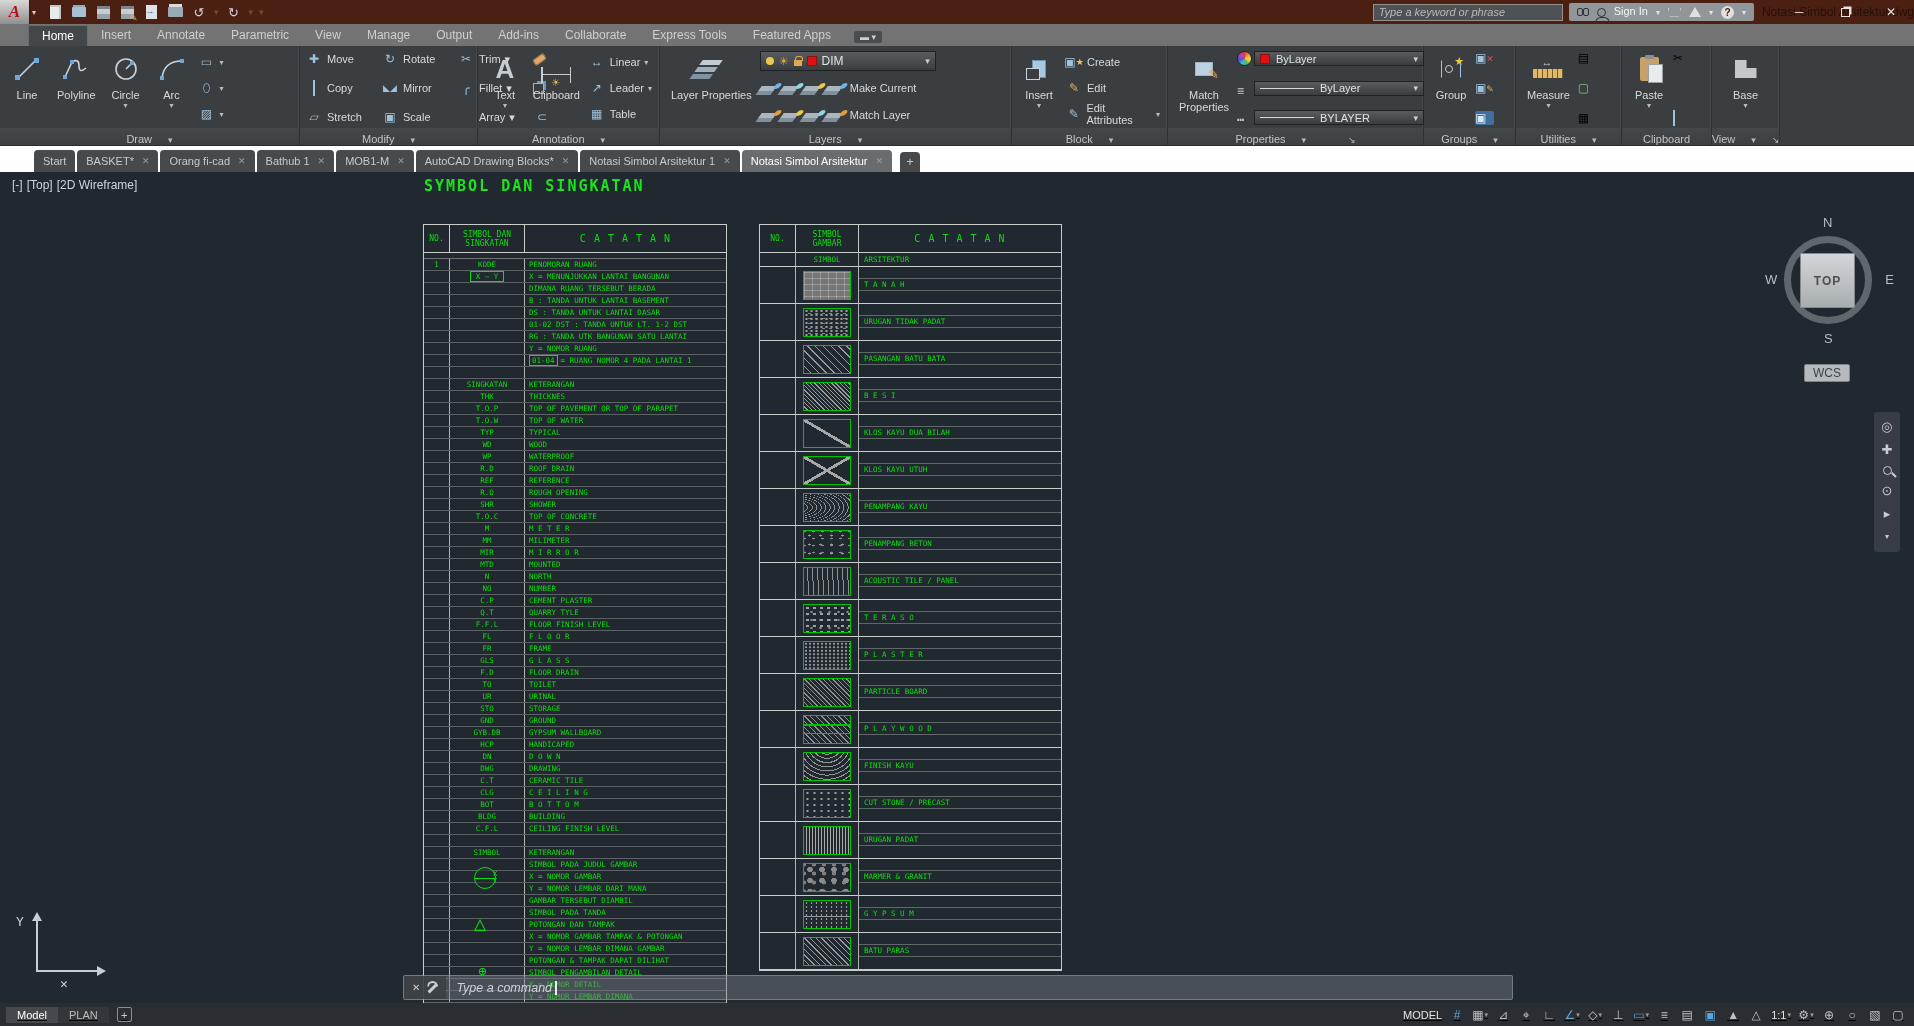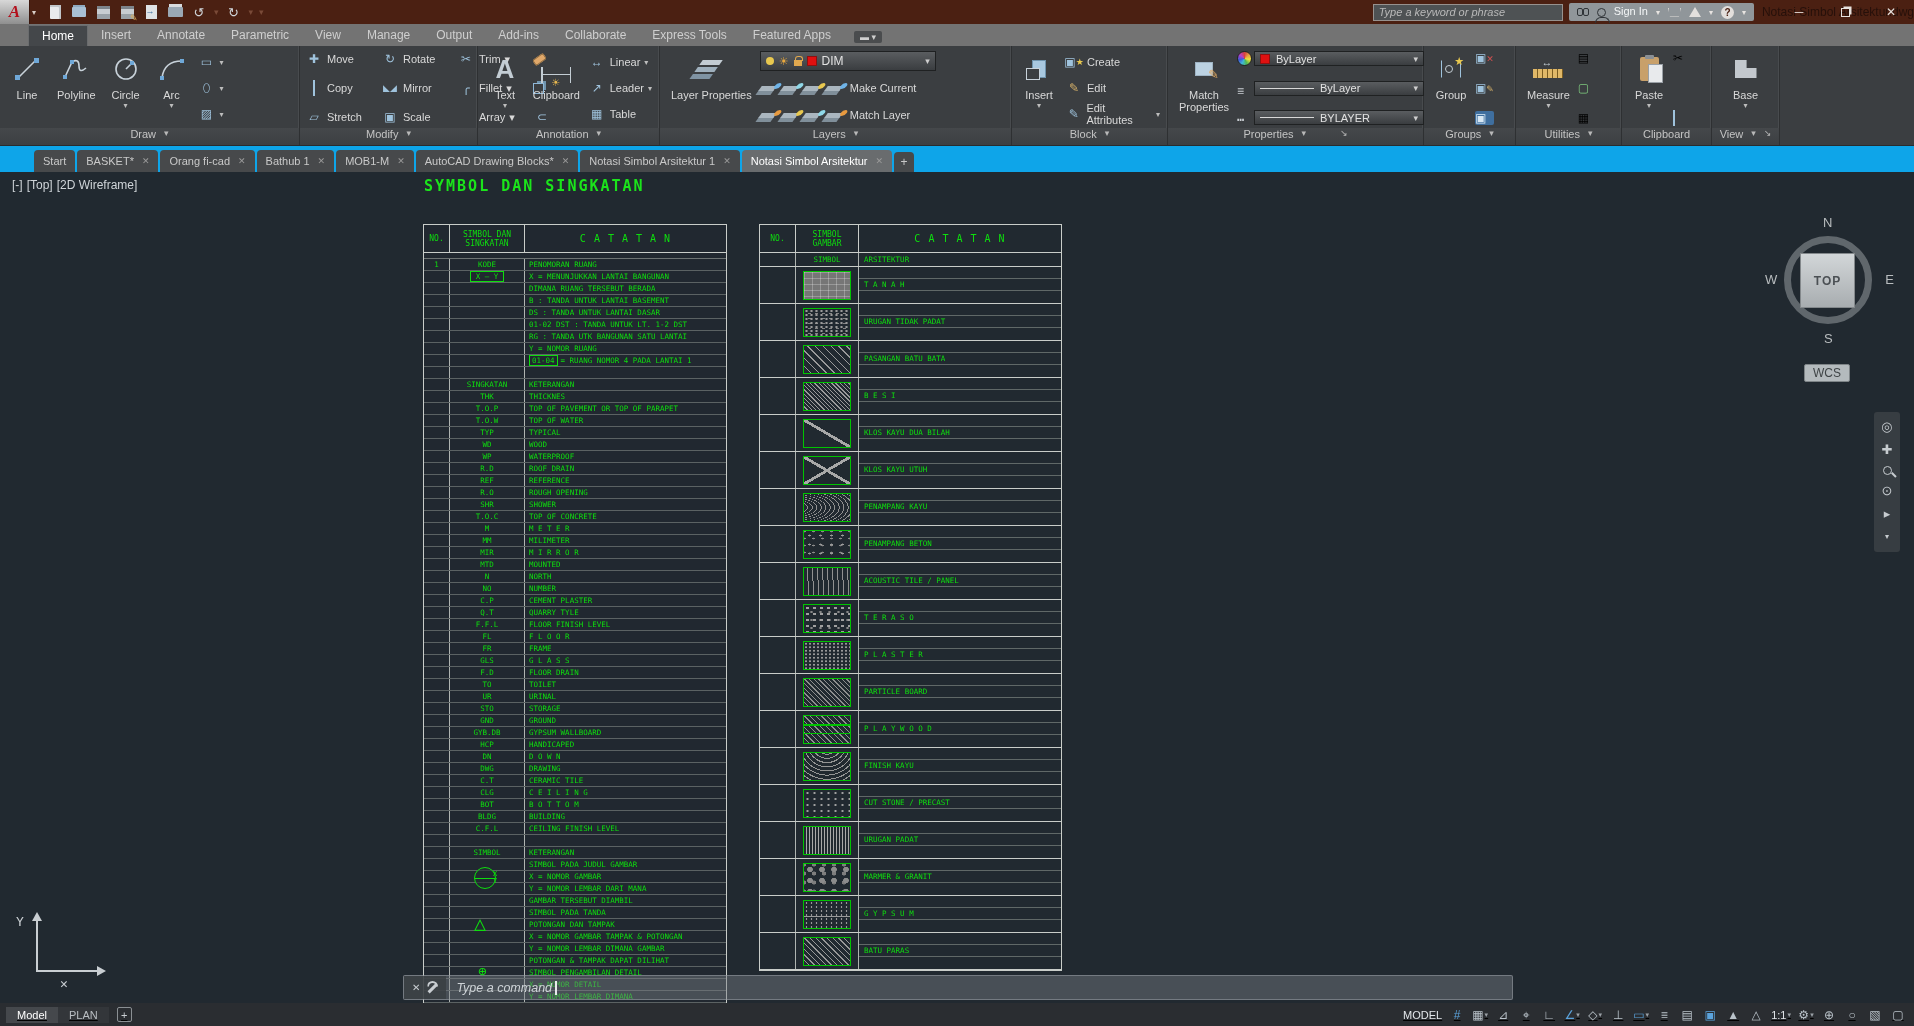--- a/index.html
+++ b/index.html
@@ -45,21 +45,21 @@
   
   .ribbontabs { height:22px; background:#737373; display:flex; align-items:flex-end; padding-left:28px; flex:none; }
   .rtab { padding:3px 13px; color:#cfcfcf; font-size:12px; cursor:default; }
   .rtab.active { background:#44474a; border:1px solid #6a6c6e; border-bottom:none; color:#fff; }
   .ribbon-collapse { margin:0 0 3px 10px; color:#cfcfcf; font-size:9px; background:#4a4c4e; border-radius:2px; padding:1px 6px; }
 
   
   .ribbon { height:100px; background:#3b3e41; display:flex; flex:none; border-bottom:1px solid #2a2c2e; }
   .panel { display:flex; flex-direction:column; border-right:1px solid #2e3032; box-shadow:inset -1px 0 0 #484b4e; }
   .panel-content { flex:1; display:flex; align-items:stretch; padding:3px 5px 1px 5px; gap:2px; }
-  .panel-label { height:17px; background:linear-gradient(#45484b,#3c3f42); color:#c4c4c4; font-size:11px; display:flex; align-items:flex-start; justify-content:center; gap:8px; }
+  .panel-label { height:17px; background:linear-gradient(#45484b,#3c3f42); color:#c4c4c4; font-size:11px; display:flex; align-items:flex-end; justify-content:center; gap:16px; }
   .panel-label .dl { color:#b9b9b9; font-size:9px; }
   .bigbtn { display:flex; flex-direction:column; align-items:center; justify-content:flex-start; padding:2px 6px; color:#d9d9d9; font-size:11px; gap:2px; min-width:44px; }
   .bigbtn .bicon { height:36px; display:flex; align-items:center; justify-content:center; }
   .bigbtn .barrow { font-size:8px; color:#bdbdbd; line-height:5px; }
   .smallcol { display:flex; flex-direction:column; justify-content:space-between; padding:3px 2px; }
   .sbtn { display:flex; align-items:center; gap:4px; color:#d9d9d9; font-size:11px; height:20px; }
   .sbtn .sicon { width:18px; display:flex; align-items:center; justify-content:center; color:#9fc3dd; font-size:12px; }
   .sbtn .sarrow { font-size:8px; color:#bdbdbd; }
   .mgrid { display:flex; flex-direction:column; justify-content:space-between; }
   .mrow { display:flex; gap:2px; }
@@ -105,21 +105,21 @@
   .i-ruler { width:30px; height:9px; background:#e0b868; background-image:repeating-linear-gradient(90deg, transparent 0 4px, #7a5c20 4px 5px); position:relative; margin-top:8px; }
   .i-ruler::before { content:"↔"; position:absolute; top:-13px; left:8px; color:#c3cdd4; font-size:11px; }
   .i-paste { width:19px; height:24px; background:#c8a06a; border-radius:2px; position:relative; }
   .i-paste::before { content:""; position:absolute; left:5px; top:-2px; width:9px; height:4px; background:#8a8f94; border-radius:1px; }
   .i-paste::after { content:""; position:absolute; right:-4px; bottom:-2px; width:13px; height:17px; background:#e8eaec; border:1px solid #9aa0a6; }
   .i-base { width:22px; height:18px; background:#c3c8cd; clip-path:polygon(0 0,55% 0,55% 45%,100% 45%,100% 100%,0 100%); }
   .stack3 { display:flex; flex-direction:column; justify-content:space-between; padding:2px 0; }
   .gsel { background:#3f6f9f; border-radius:2px; }
 
   
-  .doctabs { height:26px; background:#0ea5e9; display:flex; align-items:flex-end; padding-left:34px; gap:2px; flex:none; }
+  .doctabs { height:26px; background:#ffffff; display:flex; align-items:flex-end; padding-left:34px; gap:8px; flex:none; }
   .dtab { height:22px; background:#47494b; border-radius:4px 4px 0 0; color:#c9c9c9; font-size:11px; display:flex; align-items:center; gap:8px; padding:0 9px; }
   .dtab.active { background:#696c6e; color:#fff; }
   .dtab .x { color:#9a9a9a; font-size:9px; }
   .dtab-plus { width:20px; height:20px; color:#c9c9c9; display:flex; align-items:center; justify-content:center; background:#47494b; border-radius:4px 4px 0 0; margin-bottom:0px; }
 
   
   .canvas { position:relative; flex:1; background:#212930; overflow:hidden; }
   .vpc { position:absolute; left:12px; top:6px; color:#cfd4d8; font-size:12px; display:flex; gap:4px; }
   .dwg-title { position:absolute; left:424px; top:5px; color:#1be41b; font-family:"DejaVu Sans Mono", monospace; font-weight:bold; font-size:15px; letter-spacing:2px; }
 

